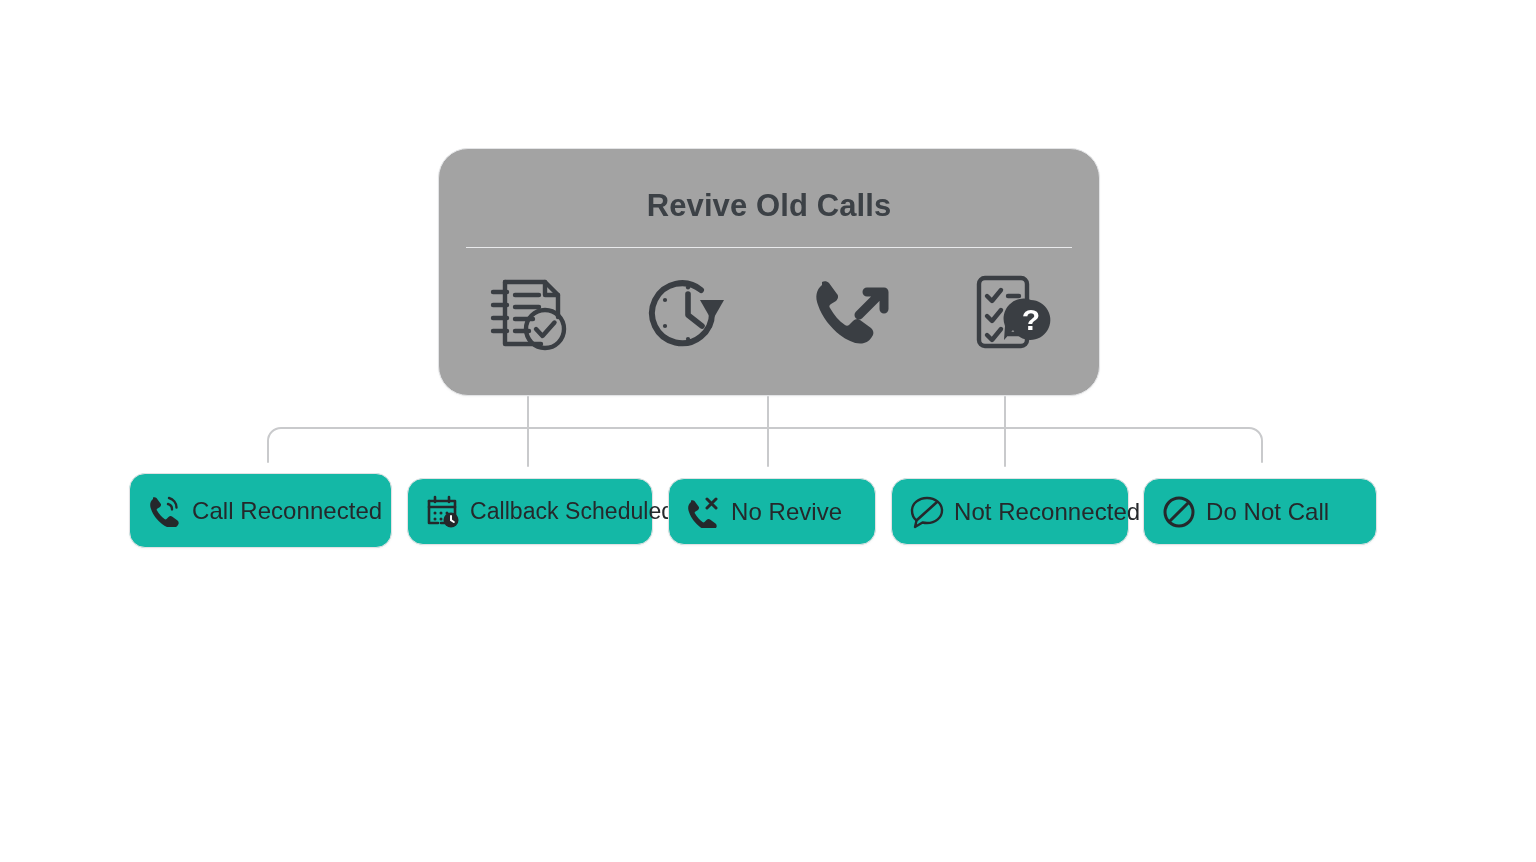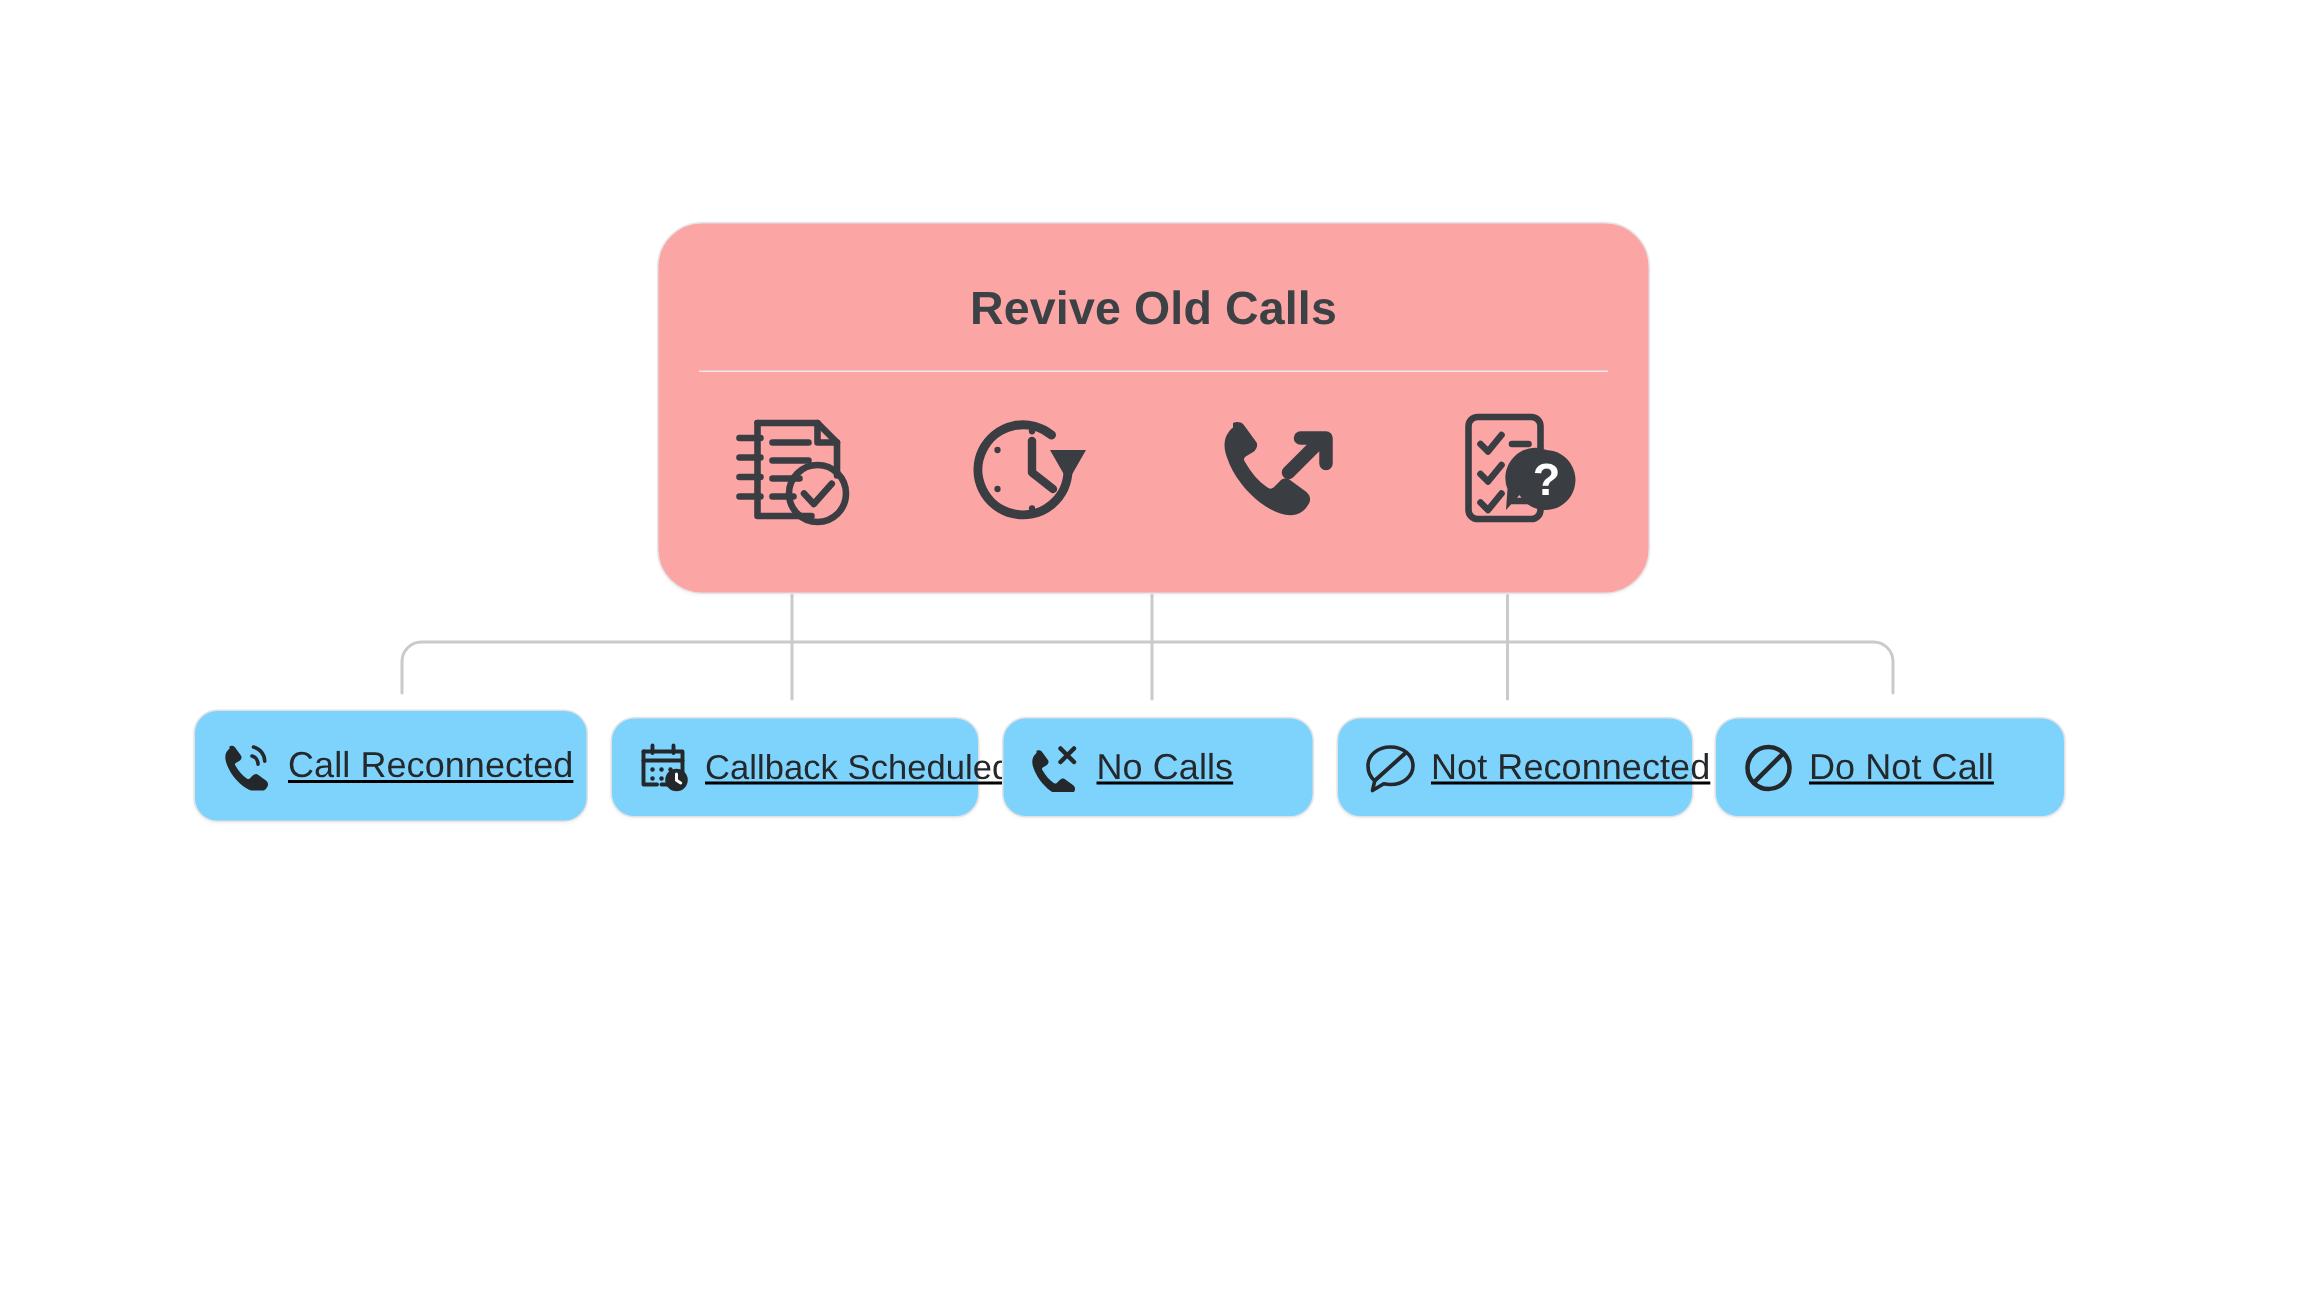--- a/index.html
+++ b/index.html
@@ -35,21 +35,21 @@
   }
 
   
   .parent-card {
     position: absolute;
     left: 438px;
     top: 148px;
     width: 662px;
     height: 248px;
     box-sizing: border-box;
-    background: #fca5a5;
+    background: #a3a3a3;
     border: 1.6px solid #e3e4e6;
     border-radius: 30px;
     box-shadow: 0 1px 2px rgba(60,64,67,0.045);
     display: flex;
     flex-direction: column;
     align-items: center;
   }
   .parent-title {
     margin-top: 41px;
     font-size: 31px;
@@ -80,29 +80,28 @@
     display: flex;
     align-items: center;
     justify-content: center;
   }
   .parent-icon svg { display: block; }
 
   
   .leaf-card {
     position: absolute;
     box-sizing: border-box;
-    background: #7dd3fc;
+    background: #14b8a6;
     border: 1.5px solid #e1e2e4;
     border-radius: 16px;
     box-shadow: 0 1px 2px rgba(60,64,67,0.05);
     display: flex;
     align-items: center;
     gap: 9px;
     padding: 0 17px;
-    text-decoration: underline;
   }
   .leaf-icon {
     flex: 0 0 auto;
     width: 36px;
     height: 36px;
     display: flex;
     align-items: center;
     justify-content: center;
   }
   .leaf-icon svg { display: block; }
@@ -245,21 +244,21 @@
   <div class="leaf-card leaf-3">
     <span class="leaf-icon">
       <svg width="34" height="32" viewBox="0 0 34 32">
         <path d="M4 6 c-3 2.5 -3.5 6 -2 10 c2 6 6.5 11.5 11 15 c4 3 8.5 5 12 4
                  c2 -0.5 3.5 -2 4.5 -4 c0.5 -1.5 0 -2.5 -1 -3.5 l-5.5 -4 c-1 -1 -2.5 -0.5 -3.5 0.5
                  l-2 2 c-0.5 0.5 -1.5 0.5 -2 0 c-3 -2 -5.5 -5 -7.5 -8.5 c-0.5 -0.5 -0.5 -1.5 0.5 -2
                  l2.5 -1.5 c1 -1 1.5 -2.5 0.5 -3.5 l-4 -5.5 c-1 -1 -2.5 -1 -3.5 -0.5 z" fill="#25282b"></path>
         <path d="M20 3 l9 9 M29 3 l-9 9" stroke="#25282b" stroke-width="3" stroke-linecap="round"></path>
       </svg>
     </span>
-    <span class="leaf-label">No Calls</span>
+    <span class="leaf-label">No Revive</span>
   </div>
 
   <div class="leaf-card leaf-4">
     <span class="leaf-icon">
       <svg width="36" height="34" viewBox="0 0 36 34">
         <path d="M18 3 c8.5 0 15 5.5 15 12.5 c0 7 -6.5 12.5 -15 12.5 c-1.6 0 -3.1 -0.2 -4.5 -0.5
                  l-7.5 4.5 l1.5 -6.5 c-2.8 -2.3 -4.5 -5.5 -4.5 -10 c0 -7 6.5 -12.5 15 -12.5 z" fill="none" stroke="#25282b" stroke-width="2.4" stroke-linejoin="round"></path>
         <path d="M8 25 L28 7" stroke="#25282b" stroke-width="2.6" stroke-linecap="round"></path>
       </svg>
     </span>

